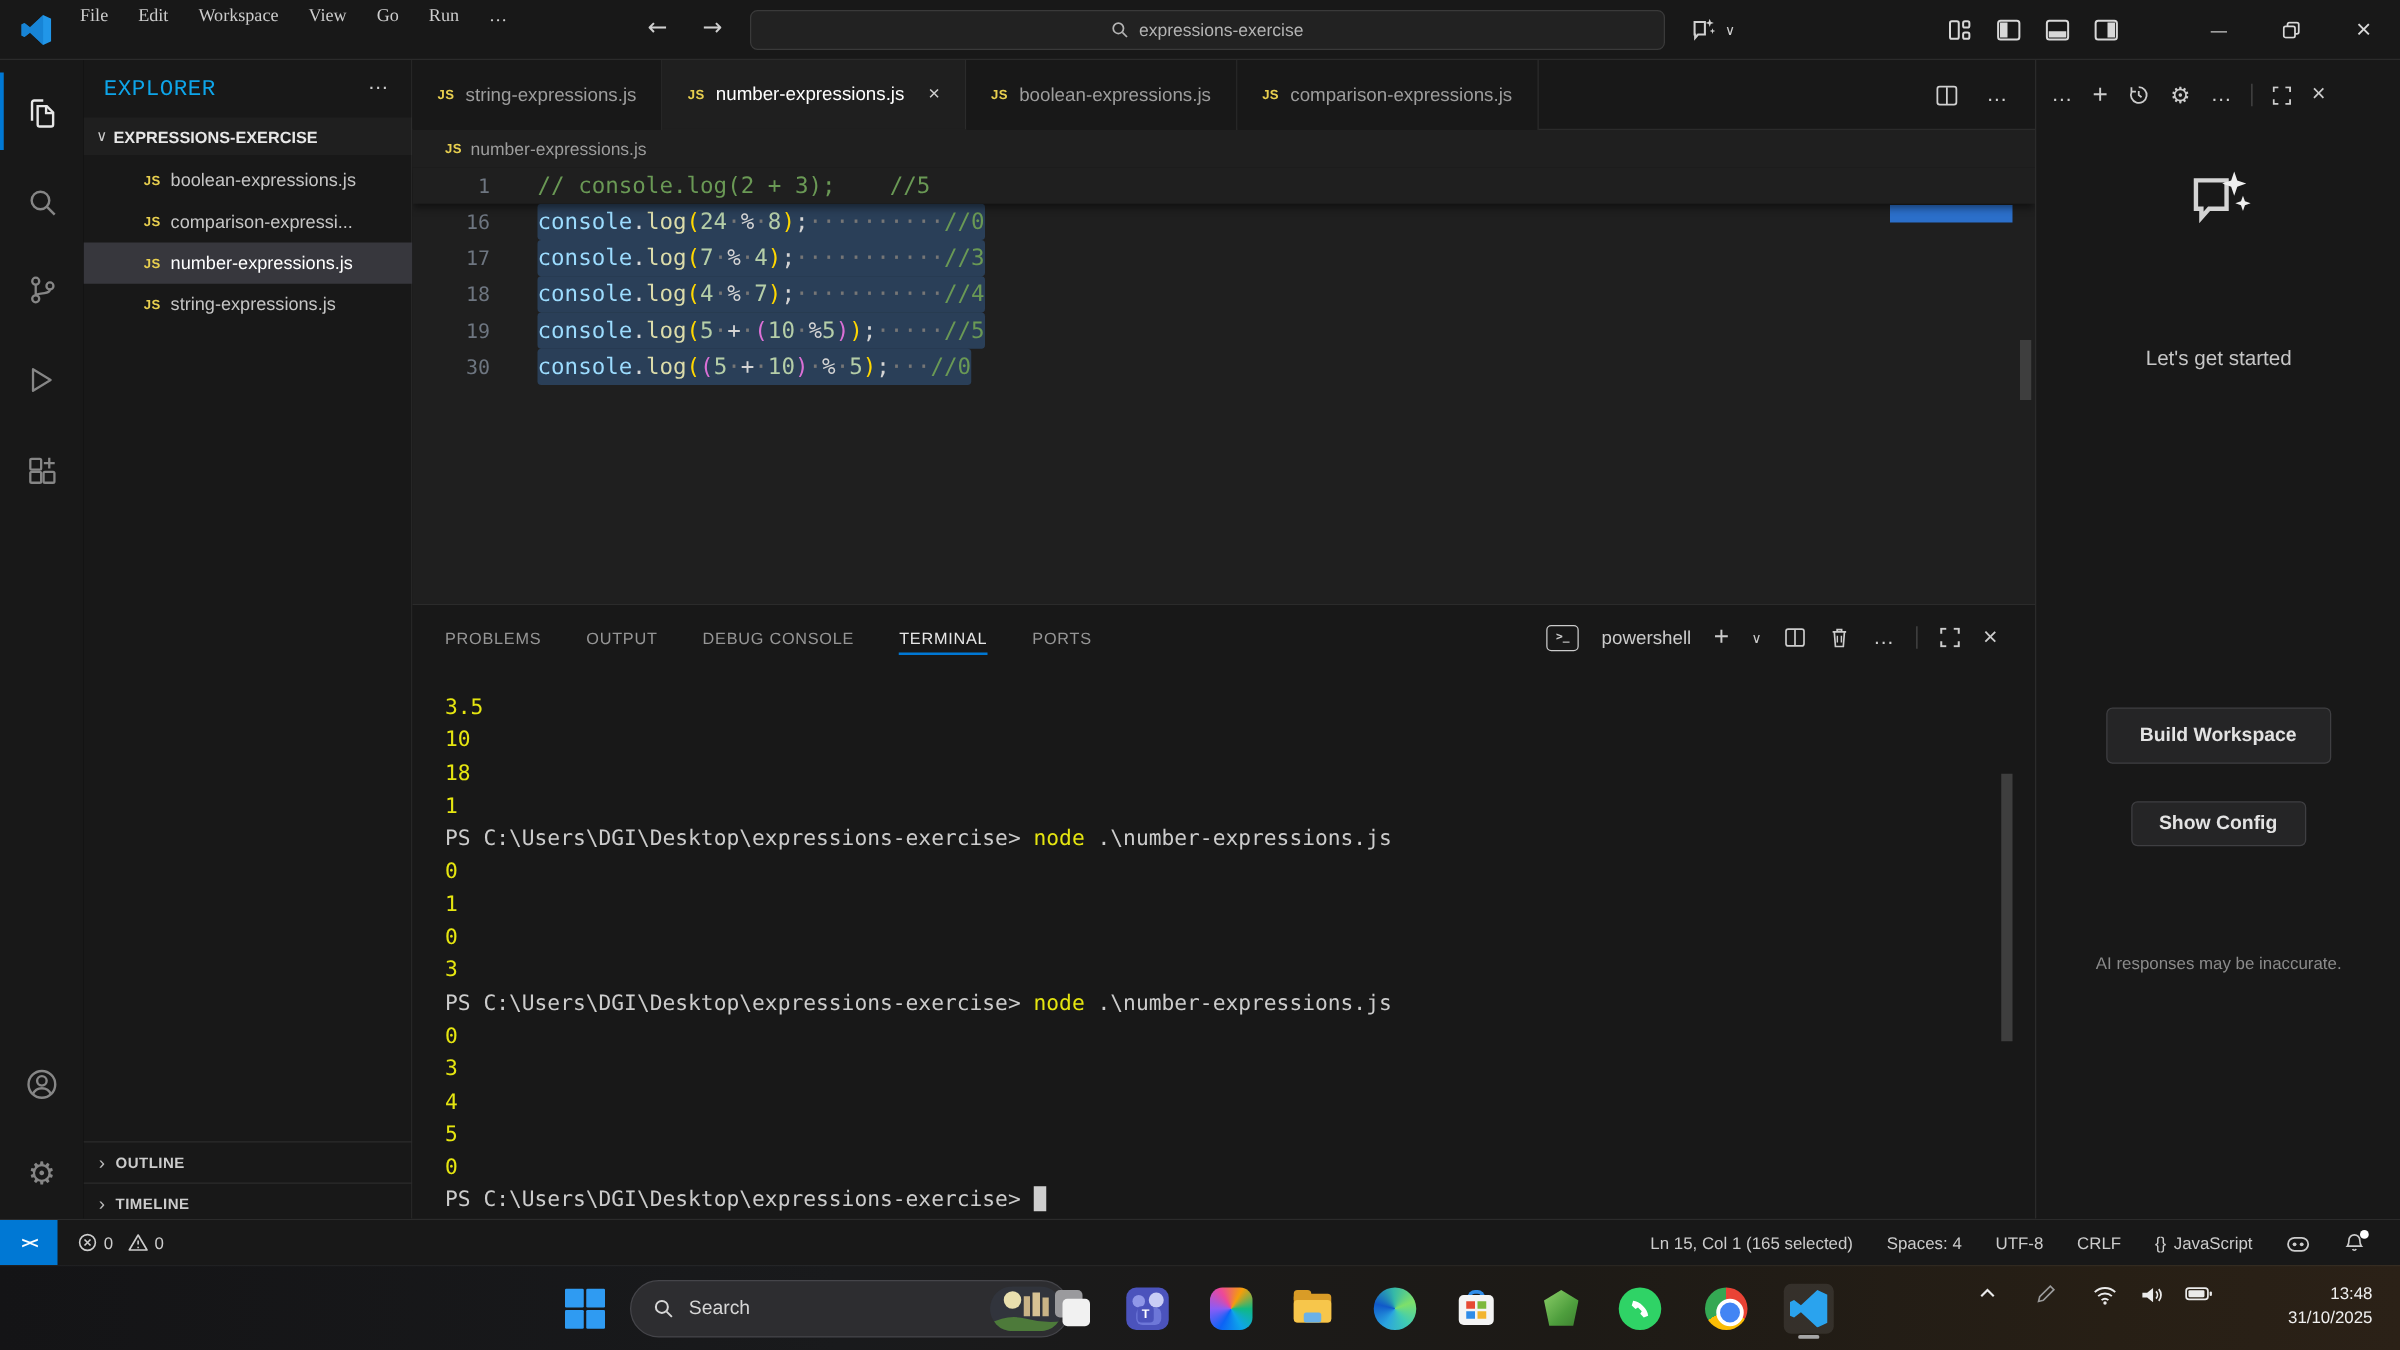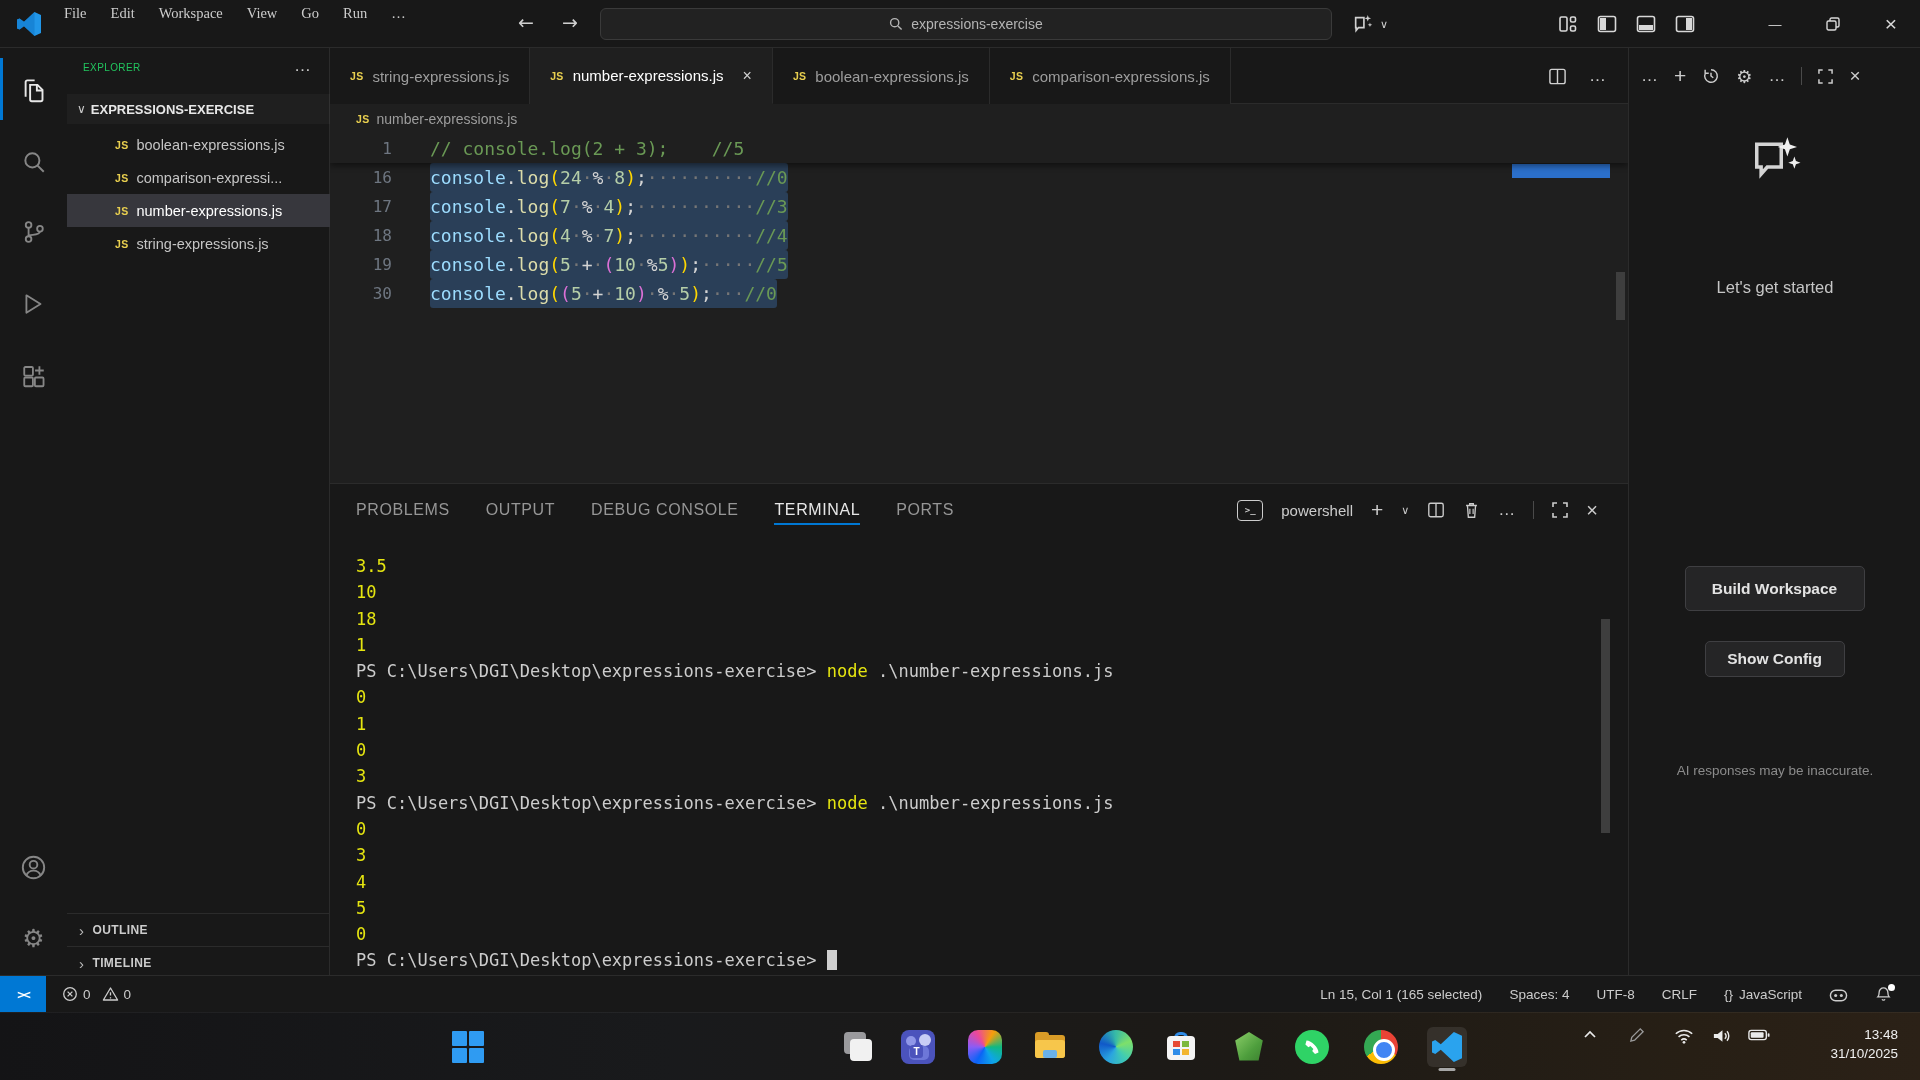--- a/index.html
+++ b/index.html
@@ -25,21 +25,21 @@
   .winctl{position:absolute;right:0;top:0;height:48px;display:flex;}
   .winbtn{width:58px;height:48px;display:flex;align-items:center;justify-content:center;color:#d8d8d8;font-size:17px;}
 
   
   .activitybar{position:absolute;left:0;top:48px;width:67px;height:927px;background:var(--bg);}
   .ab-ind{position:absolute;left:0;top:10px;width:3px;height:62px;background:var(--blue);}
   .ab-icon{position:absolute;left:0;width:67px;height:52px;display:flex;align-items:center;justify-content:center;}
 
   
   .sidebar{position:absolute;left:67px;top:48px;width:263px;height:927px;background:var(--bg);border-right:1px solid var(--bd);}
-  .sb-title{position:absolute;left:16px;top:14px;font-size:10px;letter-spacing:.4px;color:#22c55e;}
+  .sb-title{position:absolute;left:16px;top:14px;font-size:18px;letter-spacing:.4px;color:#0ea5e9;font-family:Liberation Mono, monospace;}
   .sb-more{position:absolute;right:18px;top:8px;color:#cccccc;font-size:17px;}
   .folder-row{position:absolute;left:0;top:46px;width:263px;height:30px;display:flex;align-items:center;gap:5px;
     padding-left:10px;color:#e7e7e7;font-weight:700;font-size:13px;background:rgba(255,255,255,.03);}
   .file-rows{position:absolute;left:0;top:80px;width:263px;}
   .file-row{height:33px;display:flex;align-items:center;padding-left:48px;gap:8px;color:#c5c5c5;font-size:14.5px;}
   .file-row.selected{background:#37373d;color:#ffffff;}
   .js-badge{color:#e8cf4f;font-weight:700;font-size:10.5px;letter-spacing:.3px;}
   .sb-section{position:absolute;left:0;width:263px;height:33px;border-top:1px solid var(--bd);display:flex;
     align-items:center;gap:8px;padding-left:12px;color:#cccccc;font-weight:700;font-size:12px;letter-spacing:.4px;}
   .sec-chev{color:#bababa;font-size:15px;font-weight:400;}
@@ -71,21 +71,21 @@
 
   .minimap{position:absolute;right:16px;top:3px;width:100px;}
   .mm-row{height:5px;margin-bottom:3px;border-radius:1px;}
   .mm-slider{width:98px;height:14px;background:#2b6fca;margin-top:6px;}
   .vthumb{position:absolute;right:3px;top:138px;width:9px;height:48px;background:rgba(121,121,121,.35);}
 
   
   .panel{position:absolute;left:330px;top:483px;width:1298px;height:492px;background:var(--bg);border-top:1px solid var(--bd);}
   .panel-header{position:absolute;left:0;top:0;width:1298px;height:52px;display:flex;align-items:center;}
   .ptabs{display:flex;gap:36px;padding-left:26px;}
-  .ptab{font-size:16px;letter-spacing:.6px;color:#969696;padding:6px 0 4px 0;border-bottom:2px solid transparent;}
+  .ptab{font-size:13px;letter-spacing:.6px;color:#969696;padding:6px 0 4px 0;border-bottom:2px solid transparent;}
   .ptab.active{color:#e7e7e7;border-bottom:2px solid var(--blue);}
   .panel-actions{position:absolute;right:0;top:0;height:52px;display:flex;align-items:center;gap:18px;padding-right:30px;color:#cccccc;}
   .term-chip{width:26px;height:21px;border:1.4px solid #cccccc;border-radius:4px;display:flex;align-items:center;
     justify-content:center;font:700 9px/1 "DejaVu Sans Mono",monospace;color:#cccccc;}
   .psep{width:1px;height:18px;background:#4a4a4a;}
   .terminal{position:absolute;left:26px;top:69px;font:17px/26.3px "DejaVu Sans Mono","Liberation Mono",monospace;white-space:pre;}
   .t-y{color:#e5e510;} .t-w{color:#cccccc;}
   .tcursor{display:inline-block;width:10px;height:20px;background:#cfcfcf;vertical-align:-4px;}
   .term-thumb{position:absolute;right:18px;top:135px;width:9px;height:214px;background:rgba(121,121,121,.4);}
 
@@ -469,20 +469,37 @@
 
 <div class="taskbar">
   <div class="tb-icon" style="left:448px">
     <div class="startsq">
         <div></div>
         <div></div>
         <div></div>
         <div></div>
       </div>
   </div>
+  <div class="search-pill">
+    <svg width="16" height="16" viewBox="0 0 16 16">
+      <circle cx="6.5" cy="6.5" r="4.8" fill="none" stroke="#d6d6d6" stroke-width="1.6"></circle>
+      <line x1="10.3" y1="10.3" x2="14.5" y2="14.5" stroke="#d6d6d6" stroke-width="1.6"></line>
+    </svg>
+    <span>Search</span>
+    <div class="castle">
+      <svg width="58" height="36" viewBox="0 0 58 36">
+        <rect width="58" height="36" fill="#31343c"></rect>
+        <circle cx="18" cy="11" r="7" fill="#e9dfae"></circle>
+        <rect x="27" y="8" width="5" height="16" fill="#c9b386"></rect>
+          <rect x="34" y="5" width="6" height="19" fill="#d7c294"></rect>
+        <rect x="42" y="9" width="5" height="15" fill="#c9b386"></rect>
+        <path d="M0 30q14-8 29-4t29 2v8H0z" fill="#4d7a3a"></path>
+      </svg>
+    </div>
+  </div>
   <div class="tb-icon" style="left:837px">
     <div style="position:relative;width:40px;height:40px">
         <div class="tv-back"></div>
         <div class="tv-front"></div>
       </div>
   </div>
   <div class="tb-icon" style="left:898px">
     <div class="teams">
       <div style="position:absolute;left:5px;top:6px;width:10px;height:10px;border-radius:50%;background:#8f97e8"></div>
       <div style="position:absolute;left:18px;top:4px;width:12px;height:12px;border-radius:50%;background:#c8cdf5"></div>

